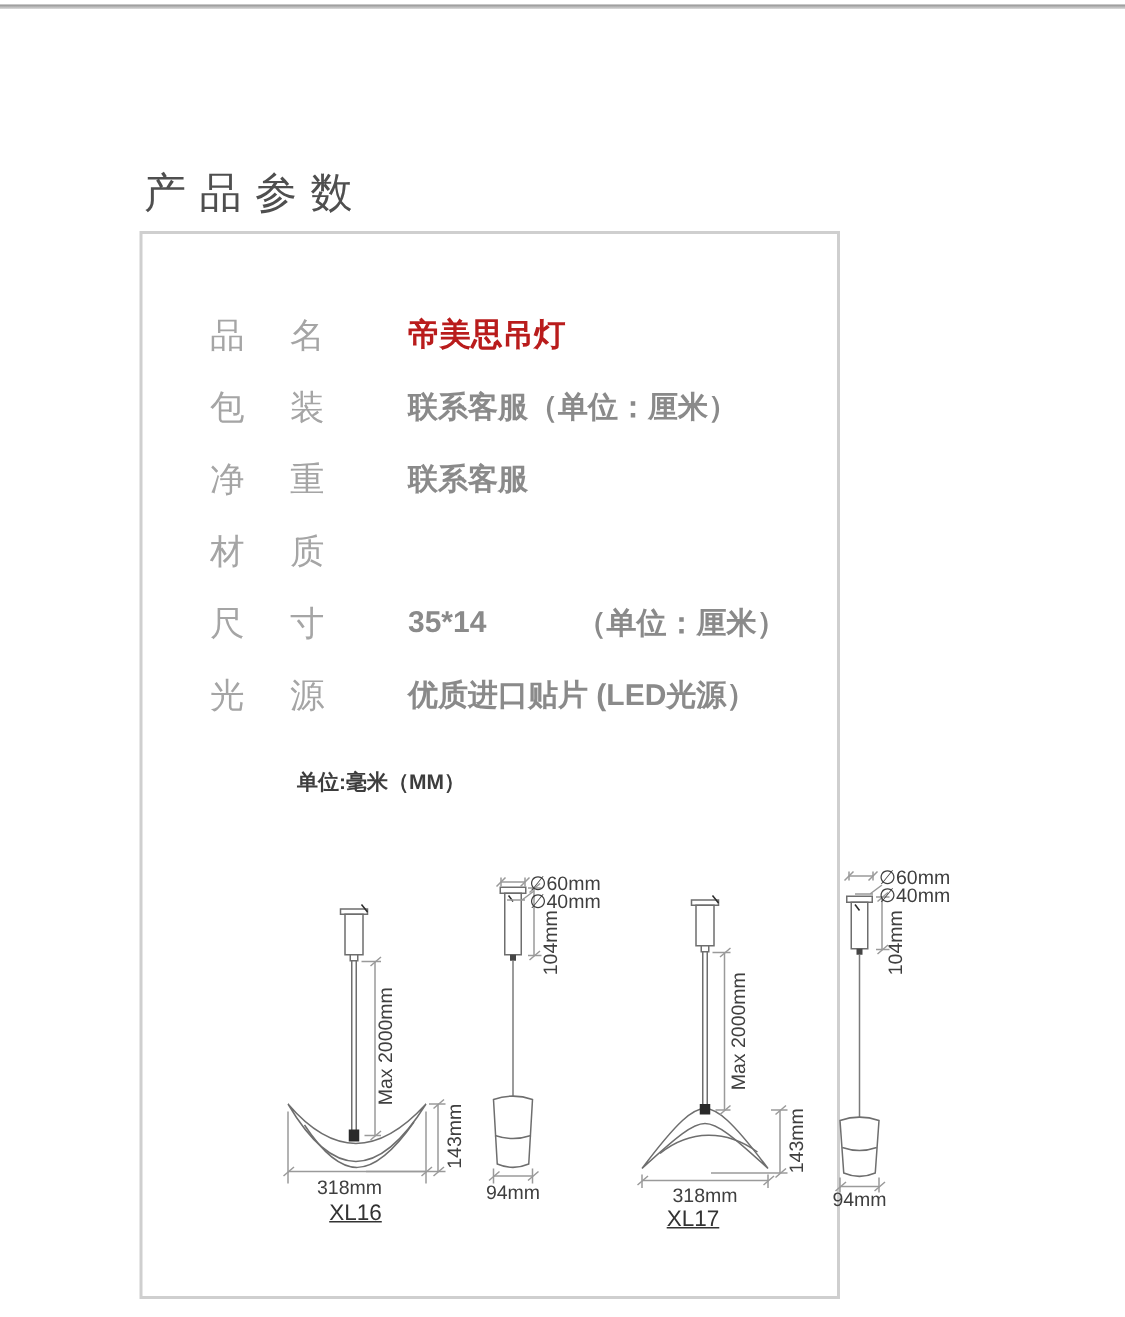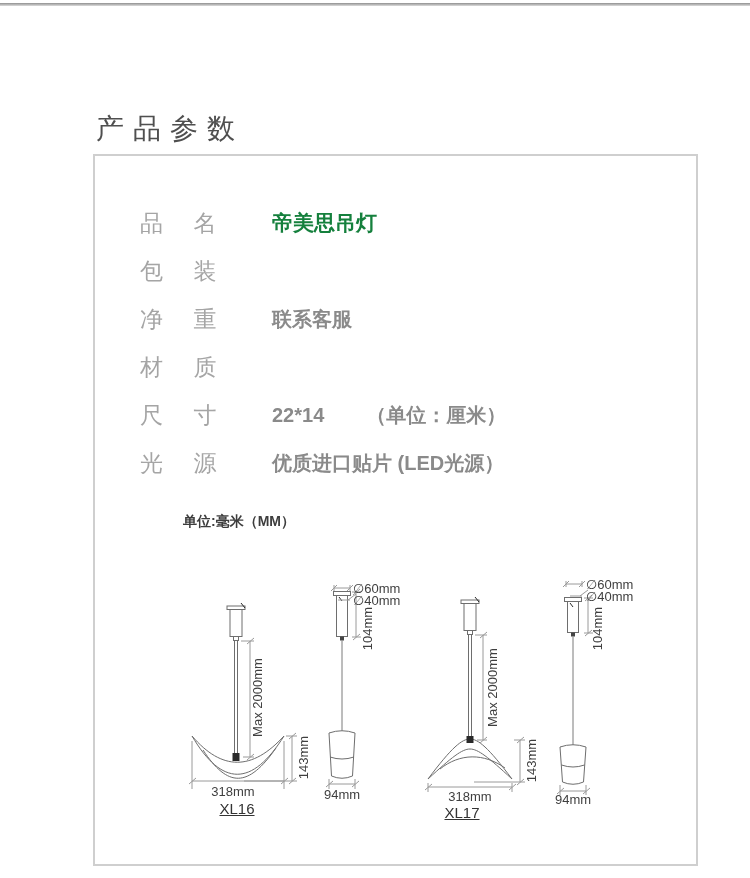--- a/index.html
+++ b/index.html
@@ -6,29 +6,29 @@
   .page{position:relative;width:750px;height:878px;background:#ffffff;overflow:hidden;
         font-family:"Liberation Sans","DejaVu Sans",sans-serif;}
   .top-line{position:absolute;left:0;top:3px;width:750px;height:3px;
             background:linear-gradient(#8f8f8f,#dcdcdc);}
   
   .hdr-title{position:absolute;left:96px;top:88px;font-size:28px;letter-spacing:9px;
              color:#4f4f4f;font-weight:400;margin-top:22px;}
   .hdr-sub{position:absolute;left:246px;top:90px;font-size:13px;line-height:19px;
            letter-spacing:3px;color:#c3c3c3;font-weight:400;}
   
-  .panel{position:absolute;left:93px;top:154px;width:605px;height:712px;
+  .panel{position:absolute;left:93px;top:154px;width:467px;height:712px;
          border:2px solid #cfcfcf;box-sizing:border-box;}
   .spec-table{position:absolute;left:45px;top:43px;}
   .spec-row{display:flex;align-items:center;height:48px;}
   .spec-label{width:82px;font-size:23px;color:#a5a5a5;white-space:pre;word-spacing:24px;}
   .spec-value{margin-left:50px;font-size:20px;font-weight:700;color:#8a8a8a;white-space:pre;}
-  .spec-value.name{font-size:21px;color:#15803d;}
-  .spec-note{margin-left:42px;font-size:20px;font-weight:700;color:#8a8a8a;}
-  .unit-note{position:absolute;left:88px;top:357px;font-size:14px;font-weight:600;color:#3d3d3d;}
+  .spec-value.name{font-size:21px;color:#b91c1c;}
+  .spec-note{margin-left:60px;font-size:20px;font-weight:700;color:#8a8a8a;}
+  .unit-note{position:absolute;left:103px;top:357px;font-size:14px;font-weight:600;color:#3d3d3d;}
   
   .diagram-svg{position:absolute;left:93px;top:555px;width:575px;height:275px;}
   .dim{position:absolute;display:block;text-align:center;font-size:13px;color:#3f3f3f;}
   .dim.left{text-align:left;}
   .rot{transform:rotate(-90deg);transform-origin:center;}
   .model-label{position:absolute;display:block;text-align:center;font-size:15px;color:#333;text-decoration:underline;}
 </style>
 </head>
 <body>
 
@@ -38,31 +38,32 @@
   <div class="hdr-title">产品参数</div>
 
   <div class="panel">
     <div class="spec-table">
       <div class="spec-row">
         <span class="spec-label">品 名</span>
         <span class="spec-value name">帝美思吊灯</span>
       </div>
       <div class="spec-row">
         <span class="spec-label">包 装</span>
+        <span class="spec-value">联系客服（单位：厘米）</span>
       </div>
       <div class="spec-row">
         <span class="spec-label">净 重</span>
         <span class="spec-value">联系客服</span>
       </div>
       <div class="spec-row">
         <span class="spec-label">材 质</span>
       </div>
       <div class="spec-row">
         <span class="spec-label">尺 寸</span>
-        <span class="spec-value">22*14</span>
+        <span class="spec-value">35*14</span>
         <span class="spec-note">（单位：厘米）</span>
       </div>
       <div class="spec-row">
         <span class="spec-label">光 源</span>
         <span class="spec-value">优质进口贴片 (LED光源）</span>
       </div>
     </div>
     <div class="unit-note">单位:毫米（MM）</div>
   </div>
 

